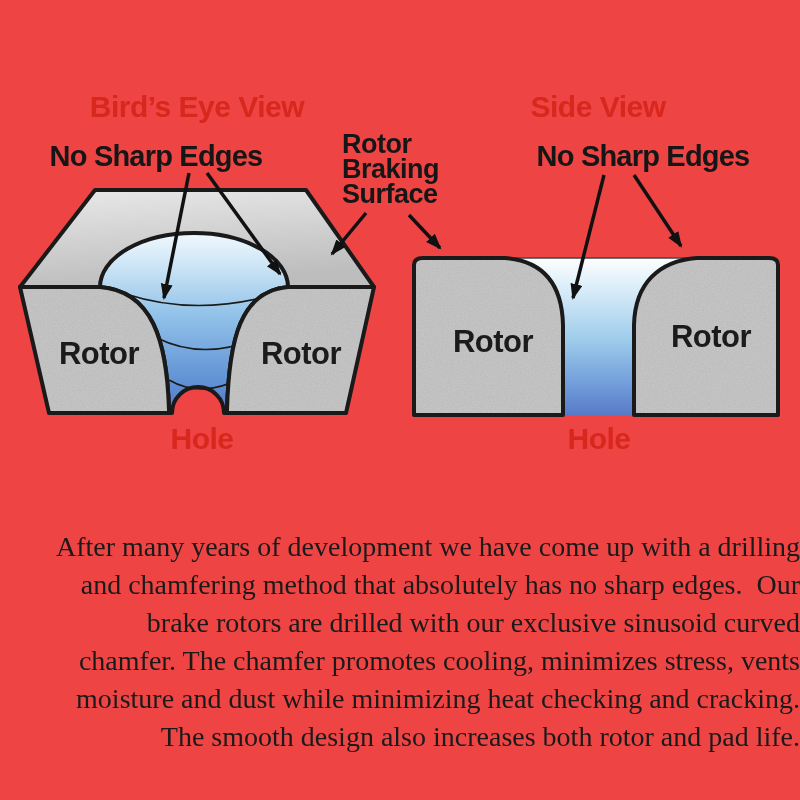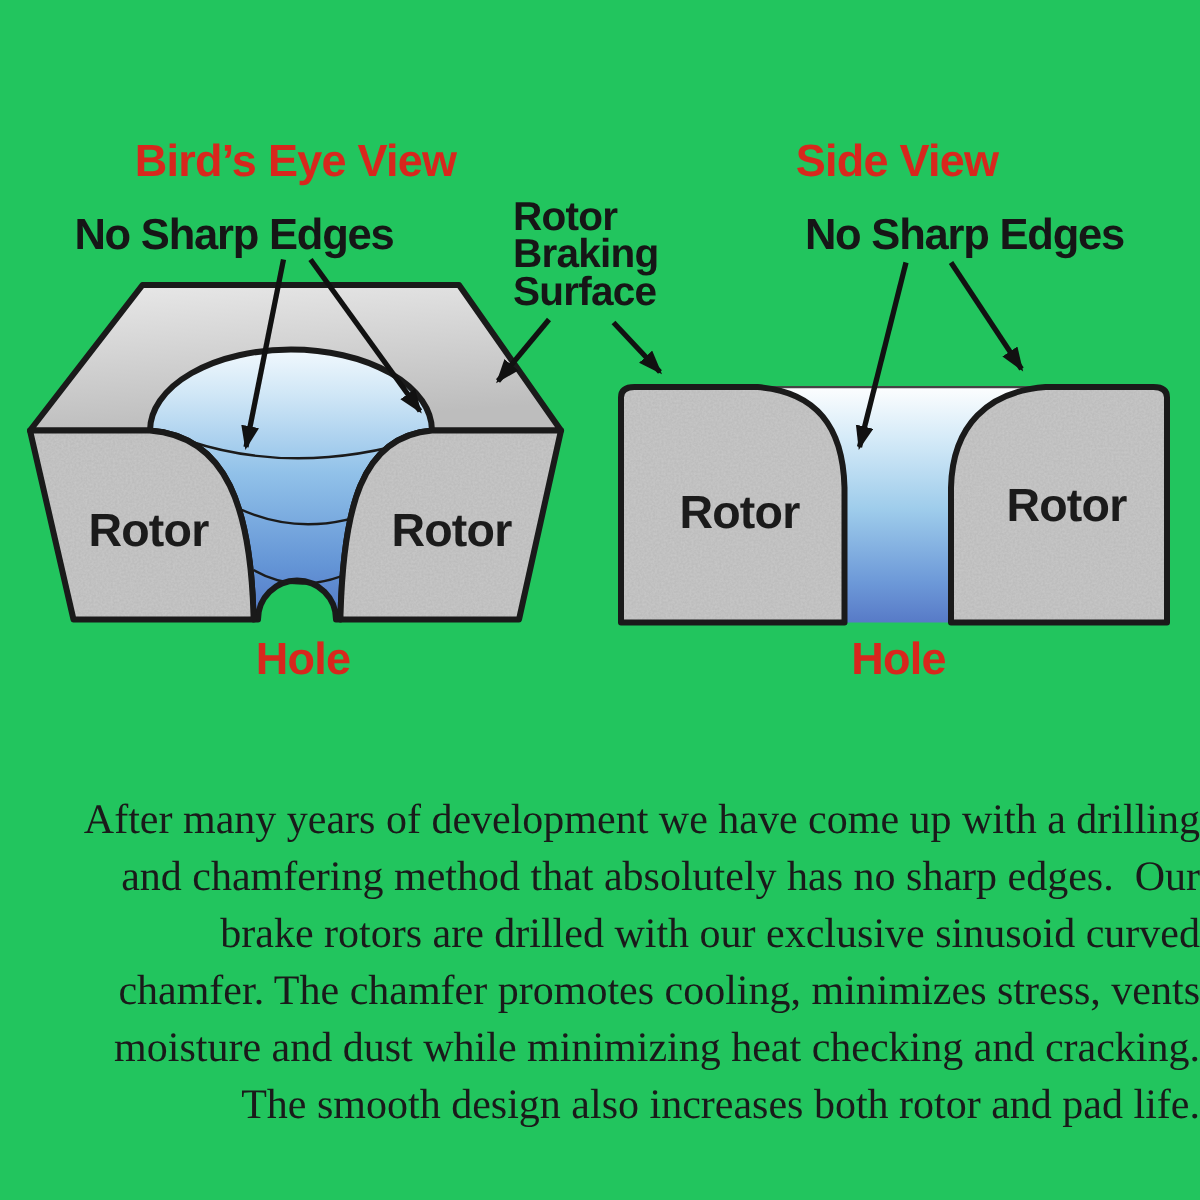--- a/index.html
+++ b/index.html
@@ -1,16 +1,16 @@
 <!DOCTYPE html>
 <html><head>
 <meta charset="utf-8">
 <style>
   html,body{margin:0;padding:0;background:#ffffff;}
-  .canvas{position:relative;width:800px;height:800px;background:#22c55e;overflow:hidden;
+  .canvas{position:relative;width:800px;height:800px;background:#ef4444;overflow:hidden;
           font-family:"Liberation Sans",sans-serif;}
   .diagram{position:absolute;top:0;left:0;}
   
   text{font-family:"Liberation Sans",sans-serif;font-weight:bold;}
   .t-red{fill:#d8271d;font-size:30px;letter-spacing:-0.5px;}
   .t-nse{fill:#161616;font-size:29px;letter-spacing:-0.8px;}
   .t-brk{fill:#161616;font-size:27px;letter-spacing:-0.5px;}
   .t-rotor{fill:#1b1b1b;font-size:31px;letter-spacing:-0.5px;}
   .t-hole{fill:#d8271d;font-size:30px;letter-spacing:-0.5px;}
   .mid{text-anchor:middle;}

